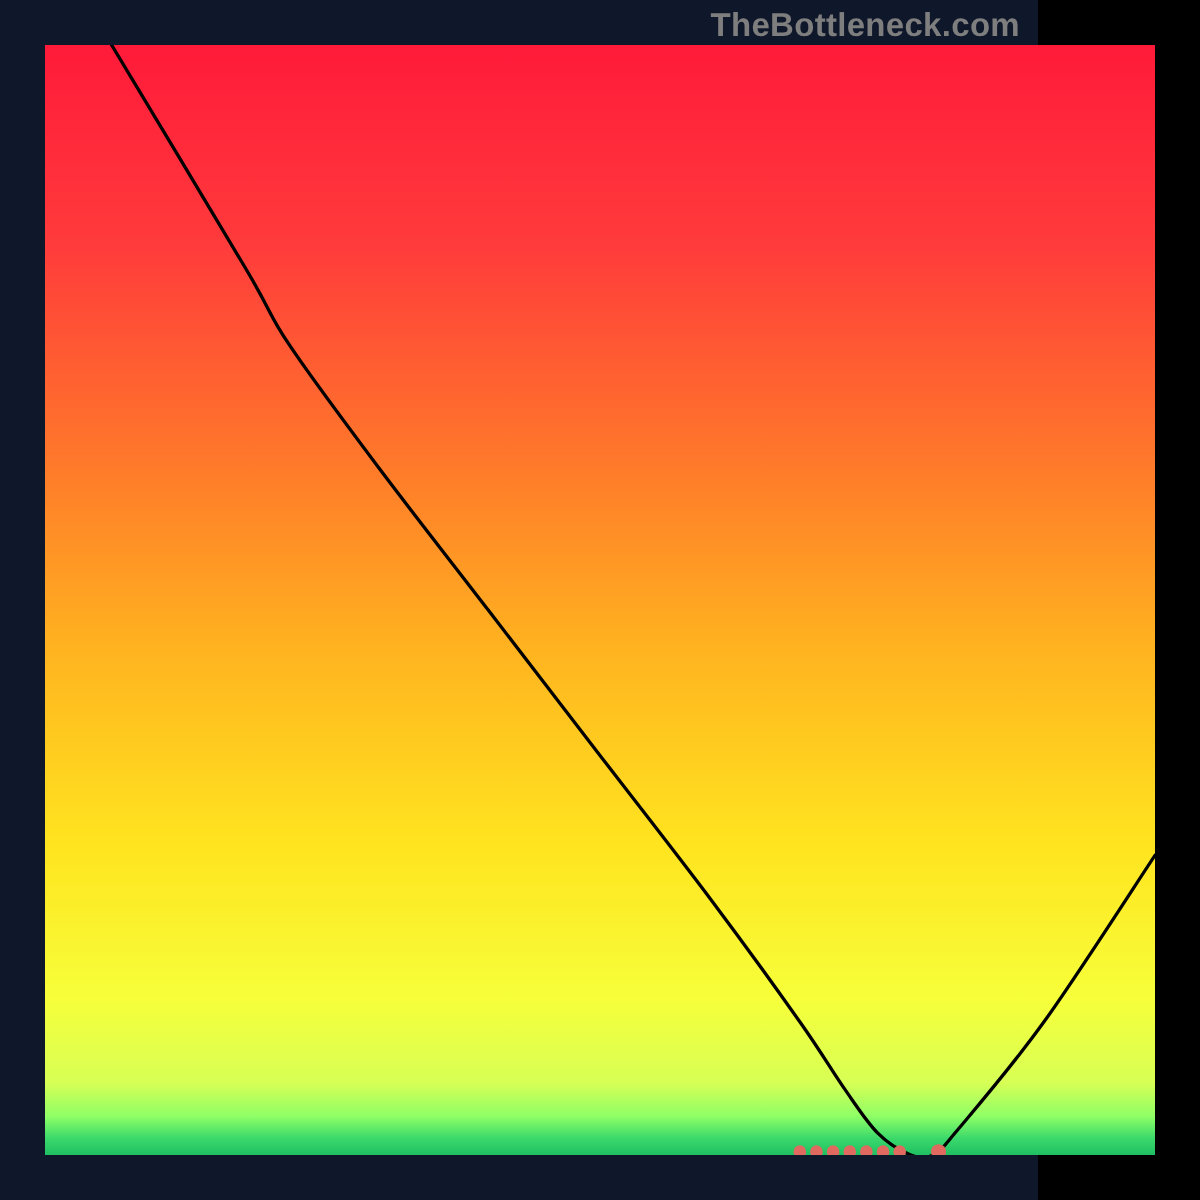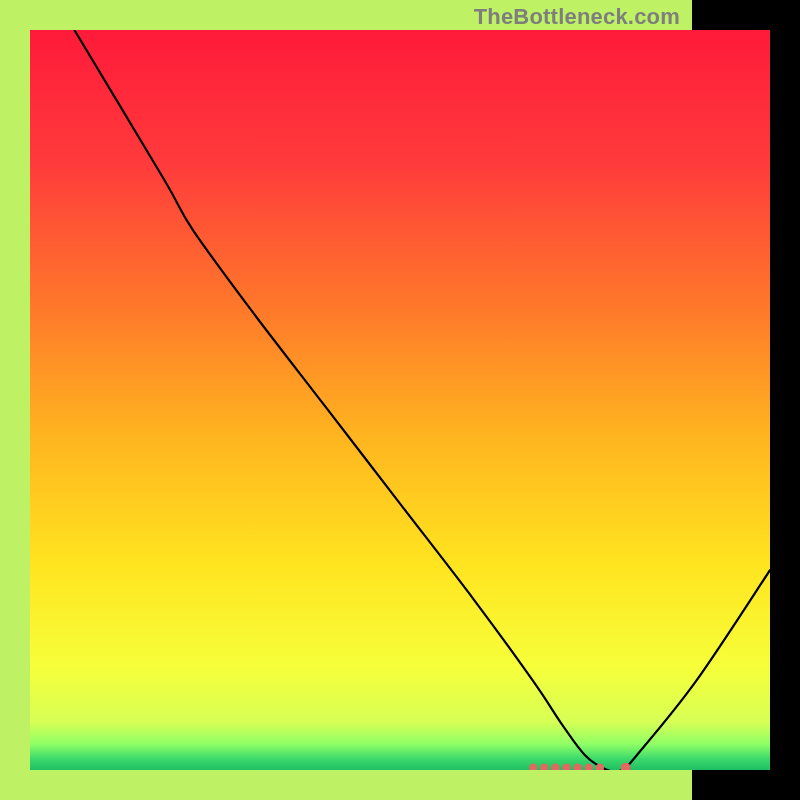--- a/index.html
+++ b/index.html
@@ -6,21 +6,21 @@
     margin: 0;
     padding: 0;
     width: 800px;
     height: 800px;
     background: #000;
     font-family: Arial, Helvetica, sans-serif;
   }
   .outer {
     width: 692px;
     height: 800px;
-    background: #bef264;
+    background: #0f172a;
     position: relative;
   }
   .watermark {
     position: absolute;
     top: 4px;
     right: 12px;
     font-size: 22px;
     font-weight: 600;
     color: #7e7e7e;
     letter-spacing: 0.2px;

